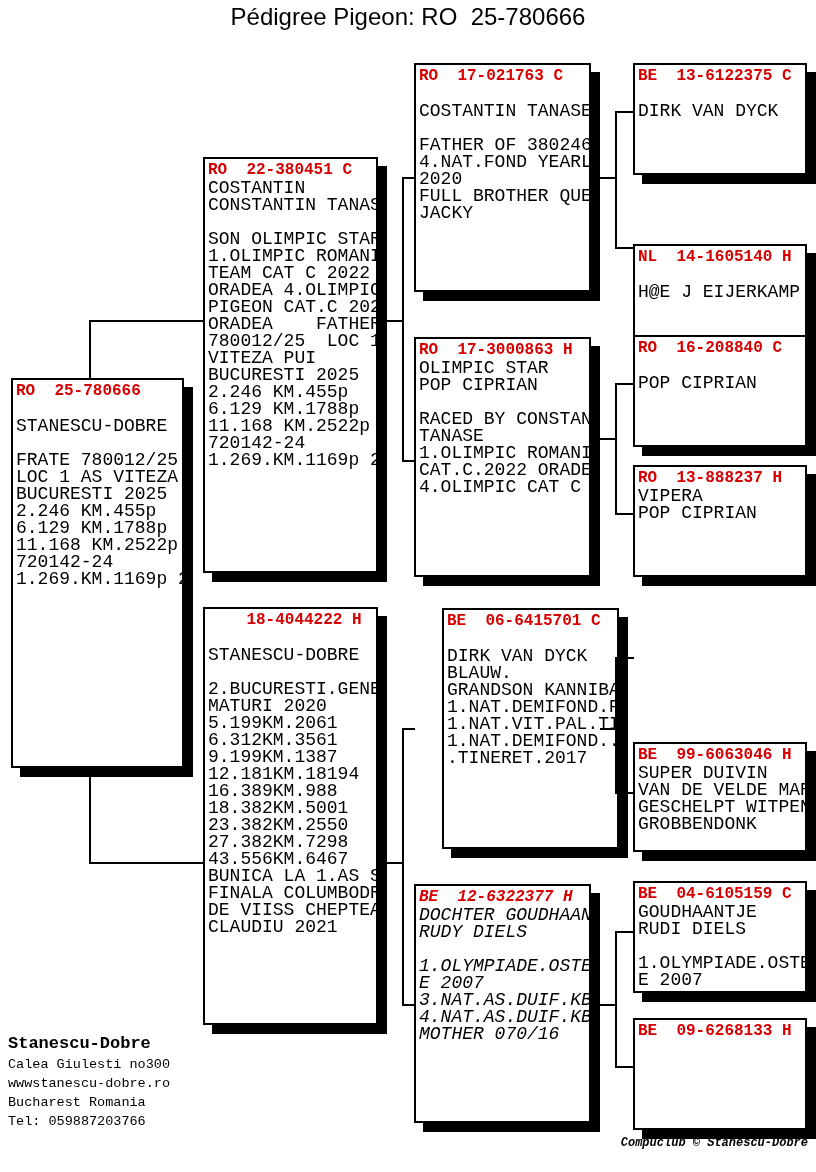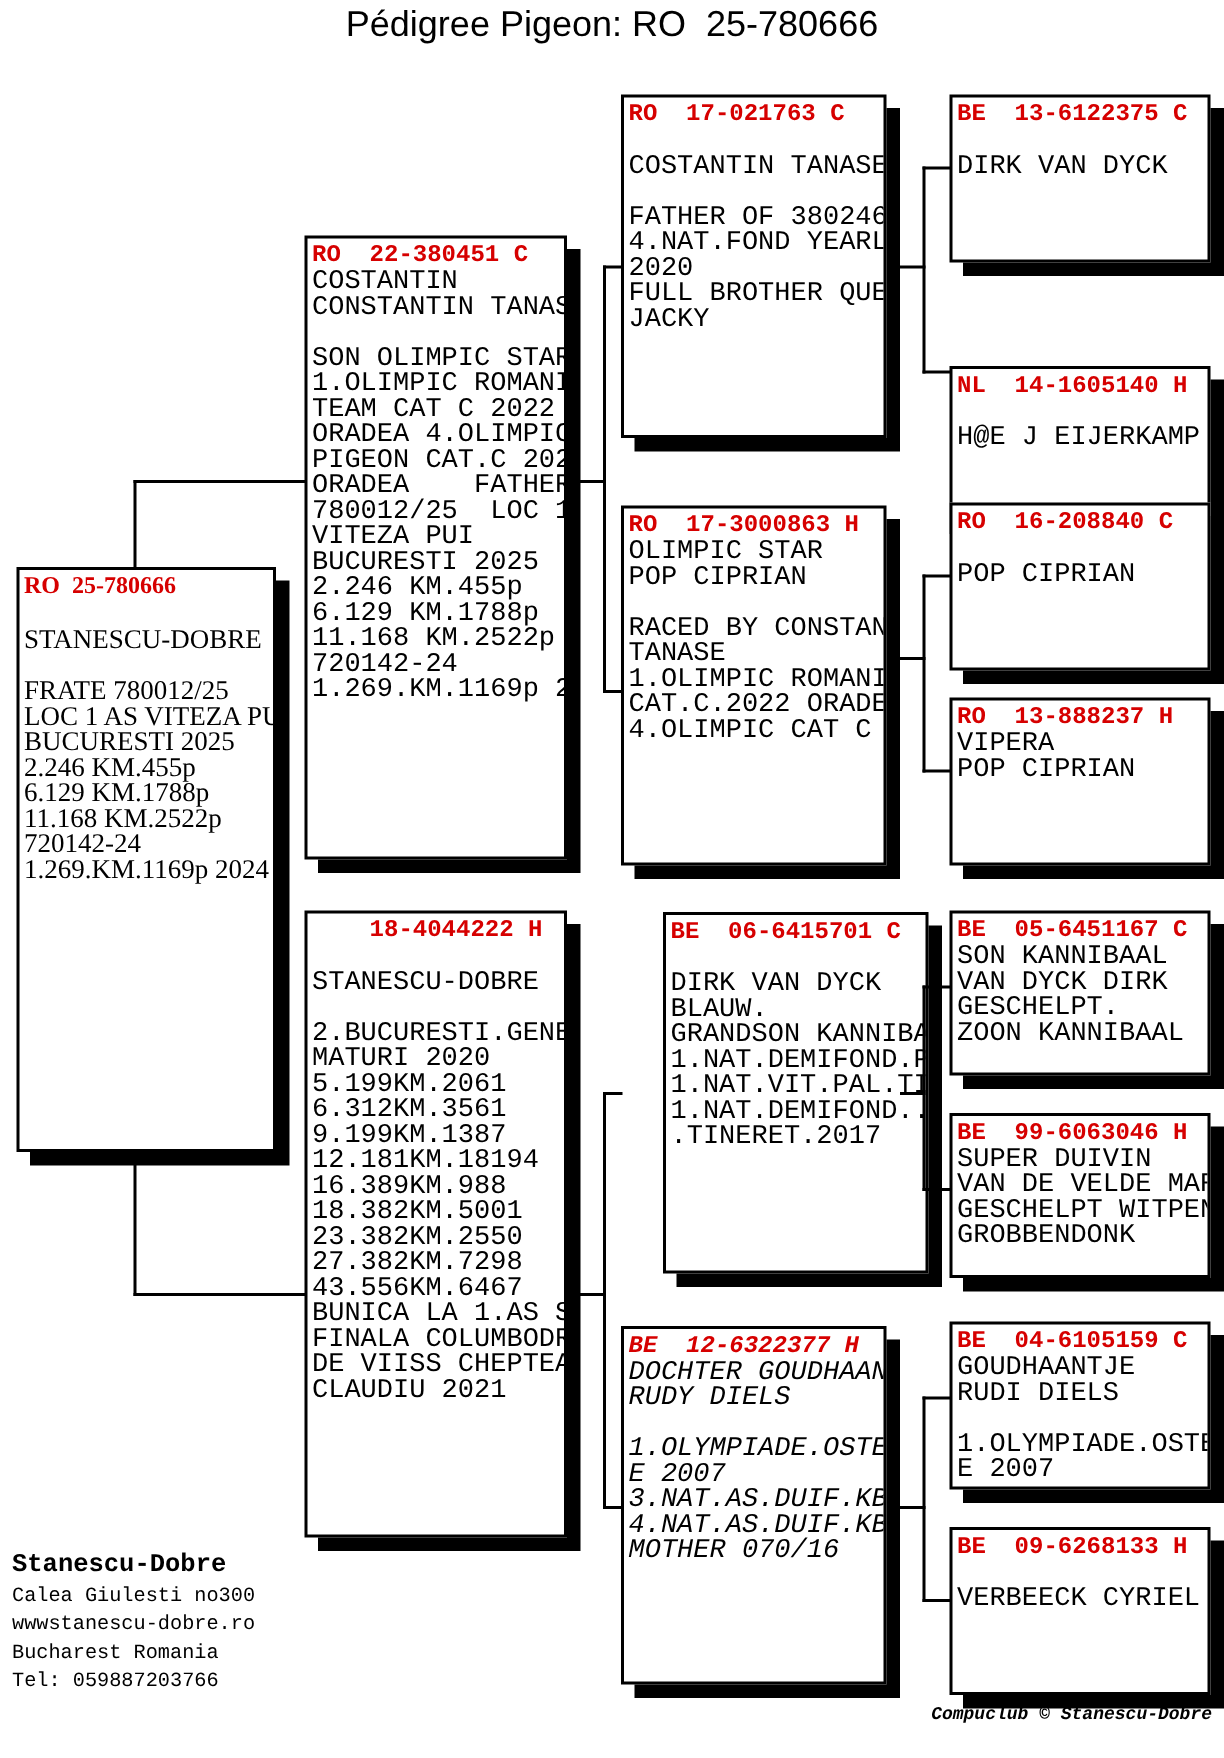--- a/index.html
+++ b/index.html
@@ -7,21 +7,21 @@
         font-family:"Liberation Mono",monospace;color:#000;border-radius:32px;}
   .title{position:absolute;top:3px;left:0;width:100%;text-align:center;
          font-family:"Liberation Sans",sans-serif;font-size:24px;white-space:pre;}
   .pbox{position:absolute;background:#fff;border:2px solid #000;box-sizing:border-box;
         box-shadow:9px 9px 0 0 #000;padding:1px 3px;overflow:hidden;}
   .ring{font-weight:bold;font-size:16px;line-height:20px;white-space:pre;
         color:var(--ring-red,#d60000);}
   .pbody{font-size:18px;line-height:17px;white-space:pre;}
   .line{position:absolute;background:#000;}
   
-  .b-subject{left:11px;top:378px;width:173px;height:390px;font-family:Liberation Serif, serif;}
+  .b-subject{left:11px;top:378px;width:173px;height:390px;}
   .b-father {left:203px;top:157px;width:175px;height:416px;}
   .b-mother {left:203px;top:607px;width:175px;height:418px;}
   .b-gp1{left:414px;top:63px; width:177px;height:229px;}
   .b-gp2{left:414px;top:337px;width:177px;height:240px;}
   .b-gp3{left:414px;top:608px;width:177px;height:241px;margin-left:28px;}
   .b-gp4{left:414px;top:884px;width:177px;height:239px;font-style:italic;}
   .b-ggp1{left:633px;top:63px;  width:174px;height:112px;}
   .b-ggp2{left:633px;top:200px; width:174px;height:112px;margin-top:44px;}
   .b-ggp3{left:633px;top:335px; width:174px;height:112px;}
   .b-ggp4{left:633px;top:465px; width:174px;height:112px;}
@@ -157,46 +157,37 @@
   <div class="pbox b-ggp3">
     <div class="ring">RO  16-208840 C</div>
     <div class="pbody">
 POP CIPRIAN</div>
   </div>
   <div class="pbox b-ggp4">
     <div class="ring">RO  13-888237 H</div>
     <div class="pbody">VIPERA
 POP CIPRIAN</div>
   </div>
-  <div class="pbox b-ggp5">
-    <div class="ring">BE  05-6451167 C</div>
-    <div class="pbody">SON KANNIBAAL
-VAN DYCK DIRK
-GESCHELPT.
-ZOON KANNIBAAL</div>
-  </div>
   <div class="pbox b-ggp6">
     <div class="ring">BE  99-6063046 H</div>
     <div class="pbody">SUPER DUIVIN
 VAN DE VELDE MARINA
 GESCHELPT WITPEN
 GROBBENDONK</div>
   </div>
   <div class="pbox b-ggp7">
     <div class="ring">BE  04-6105159 C</div>
     <div class="pbody">GOUDHAANTJE
 RUDI DIELS
 
 1.OLYMPIADE.OSTENED
 E 2007</div>
   </div>
   <div class="pbox b-ggp8">
     <div class="ring">BE  09-6268133 H</div>
-    <div class="pbody">
-VERBEECK CYRIEL</div>
   </div>
 
   <div class="line" style="left:89px;top:320px;width:2px;height:58px;"></div>
   <div class="line" style="left:89px;top:320px;width:115px;height:2px;"></div>
   <div class="line" style="left:89px;top:768px;width:2px;height:96px;"></div>
   <div class="line" style="left:89px;top:862px;width:115px;height:2px;"></div>
 
   <div class="line" style="left:386px;top:320px;width:18px;height:2px;"></div>
   <div class="line" style="left:402px;top:177px;width:2px;height:285px;"></div>
   <div class="line" style="left:402px;top:177px;width:13px;height:2px;"></div>

